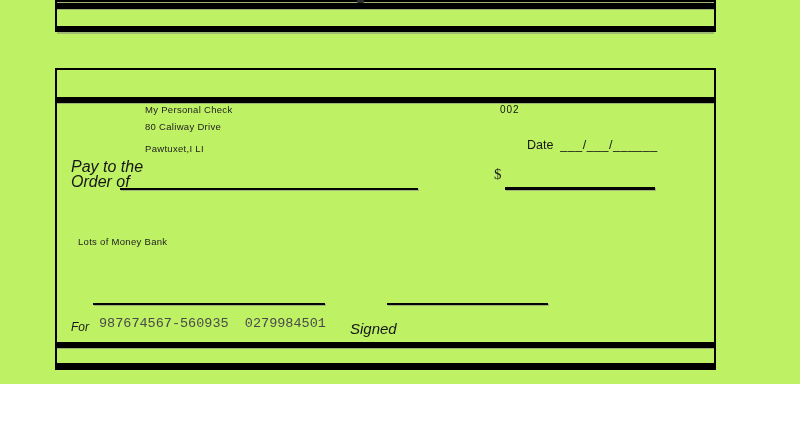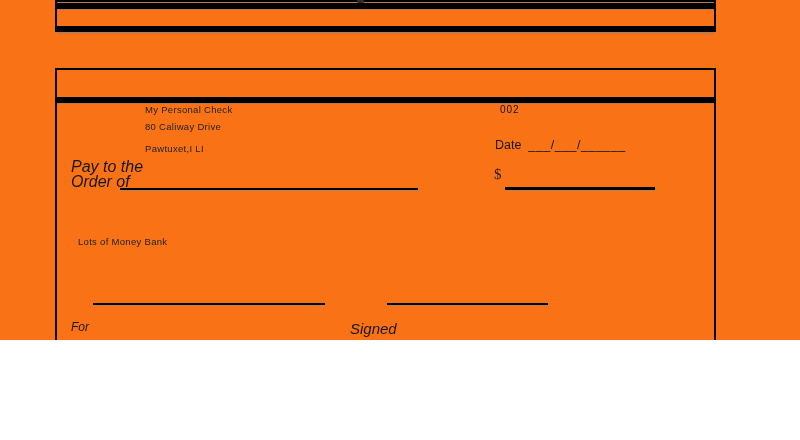--- a/index.html
+++ b/index.html
@@ -1,36 +1,36 @@
 <!DOCTYPE html>
 <html><head>
 <meta charset="utf-8">
 <style>
   html,body{margin:0;padding:0;background:#fff;}
   .page{
-    position:relative;width:800px;height:340px;background:#f97316;
+    position:relative;width:800px;height:384px;background:#bef264;
     overflow:hidden;font-family:"Liberation Sans",sans-serif;color:#1f1f1f;
   }
   .unit{position:absolute;box-sizing:border-box;}
   
   .unit-top{left:55px;top:0;width:661px;height:32px;border-left:2px solid #000;border-right:2px solid #000;}
   
   .unit-main{
     left:55px;top:68px;width:661px;height:302px;
     border:2px solid #000;border-bottom:7px solid #000;
   }
   
   .unit-bottom{left:55px;top:405px;width:661px;height:35px;border:2px solid #000;border-bottom:none;}
   .hband{position:absolute;left:0;right:0;background:#000;box-shadow:0 1px 0 rgba(130,130,130,.55);}
   .txt{position:absolute;white-space:pre;}
   .small{font-size:9.5px;letter-spacing:.3px;color:#222;}
   .ital{font-style:italic;font-size:16px;color:#161616;}
   .fill-line{position:absolute;background:#050505;box-shadow:1px 1px 0 rgba(140,140,140,.6);}
   .checknum{font-size:10px;letter-spacing:1px;color:#111;}
-  .datewrap{font-size:12.5px;color:#161616;}
+  .datewrap{font-size:12.5px;color:#161616;margin-left:32px;}
   .blanks{letter-spacing:.5px;}
   .dollar{font-family:"Liberation Serif",serif;font-size:15px;color:#222;}
   .micr{font-family:"Liberation Mono","DejaVu Sans Mono",monospace;font-size:13.5px;color:#4a4a4a;letter-spacing:0;}
   .descender-mark{position:absolute;left:300px;top:0;width:7px;height:4px;background:#2b2b2b;border-radius:0 0 3px 3px;}
 </style>
 </head>
 <body>
 
 <div class="page">
 
@@ -59,20 +59,21 @@
 
     <div class="txt dollar" style="left:437px;top:96px">$</div>
     <div class="fill-line" style="left:448px;top:117px;width:150px;height:3px"></div>
 
     <div class="txt small" style="left:21px;top:166px">Lots of Money Bank</div>
 
     <div class="fill-line" style="left:36px;top:233px;width:232px;height:2px"></div>
     <div class="fill-line" style="left:330px;top:233px;width:161px;height:2px"></div>
 
     <div class="txt ital" style="left:14px;top:250px;font-size:12px">For</div>
+    <div class="txt micr" style="left:42px;top:246px">987674567-560935  0279984501</div>
     <div class="txt ital" style="left:293px;top:250px;font-size:15px">Signed</div>
 
   </section>
 
   <section class="unit unit-bottom">
     <div class="hband" style="top:27px;height:8px;box-shadow:none"></div>
   </section>
 
 </div>
 

